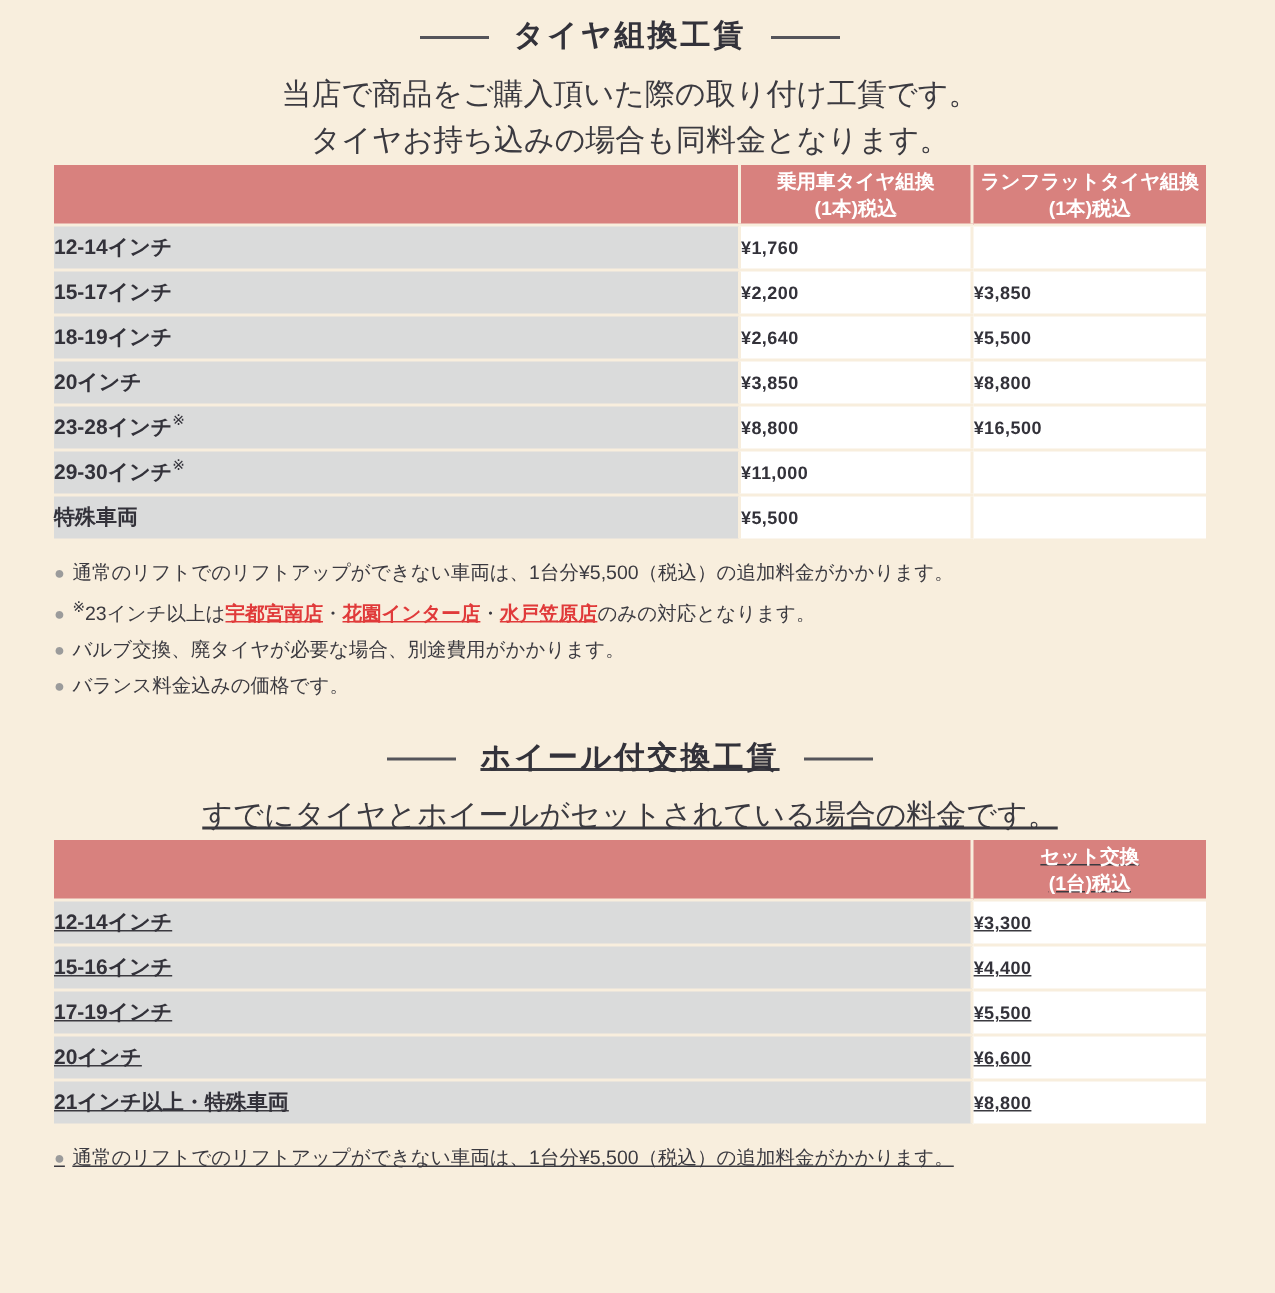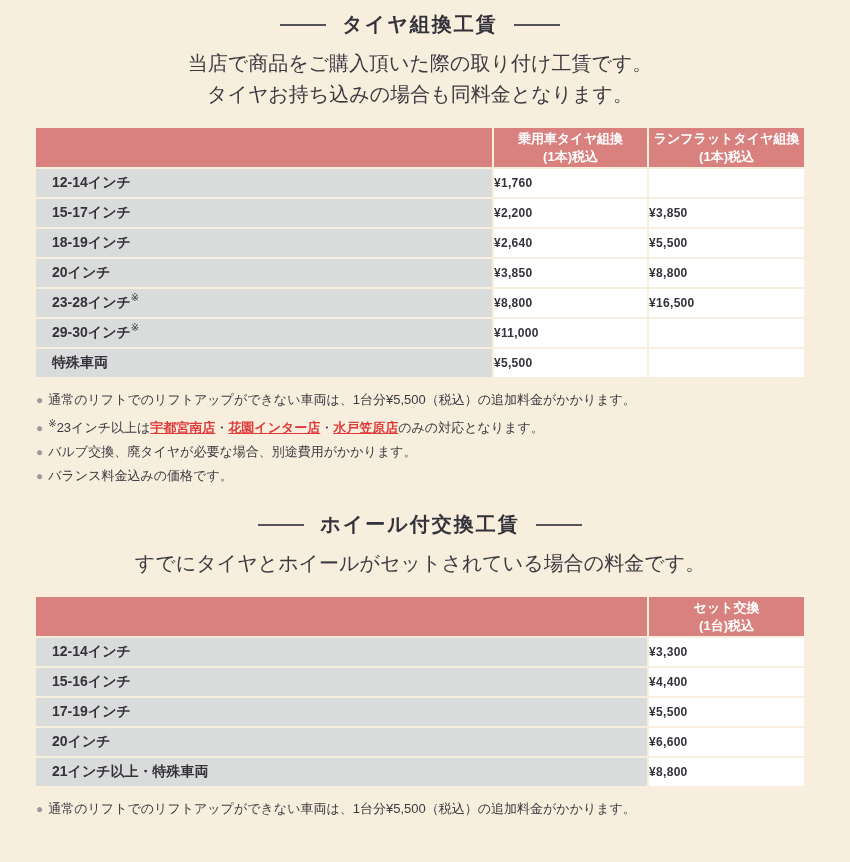--- a/index.html
+++ b/index.html
@@ -46,21 +46,20 @@
   .subtitle {
     margin-top: 11px;
     text-align: center;
     font-size: 20px;
     line-height: 1.55;
     color: var(--text);
     font-weight: 500;
   }
   table.price-table {
     width: 100%;
-    margin-top: 18px;
     border-collapse: collapse;
     table-layout: fixed;
   }
   table.price-table th {
     background: var(--accent);
     color: #ffffff;
     font-size: 13px;
     font-weight: bold;
     line-height: 1.35;
     height: 40px;
@@ -73,21 +72,21 @@
   }
   table.price-table td {
     height: 30px;
     border-bottom: 2px solid var(--bg);
     vertical-align: middle;
   }
   td.label-cell {
     background: var(--cell-gray);
     font-size: 14px;
     font-weight: bold;
-    padding-left: 16px;
+    padding-left: 0;
     color: var(--title);
   }
   td.label-cell sup {
     font-size: 10px;
     font-weight: normal;
     vertical-align: super;
     line-height: 0;
   }
   td.price-cell {
     background: var(--cell-white);
@@ -113,21 +112,21 @@
   ul.notes .sup-mark {
     font-size: 10px;
     vertical-align: super;
   }
   a.shop-link {
     color: var(--link);
     text-decoration: underline;
     font-weight: bold;
     cursor: pointer;
   }
-  .section2 { margin-top: 24px; }
+  .section2 { margin-top: 24px; text-decoration: underline; }
 </style>
 </head>
 <body>
 
 <div class="page">
 
   <div class="section1">
     <h2 class="section-title">
       <span class="dash"></span>
       <span>タイヤ組換工賃</span>

